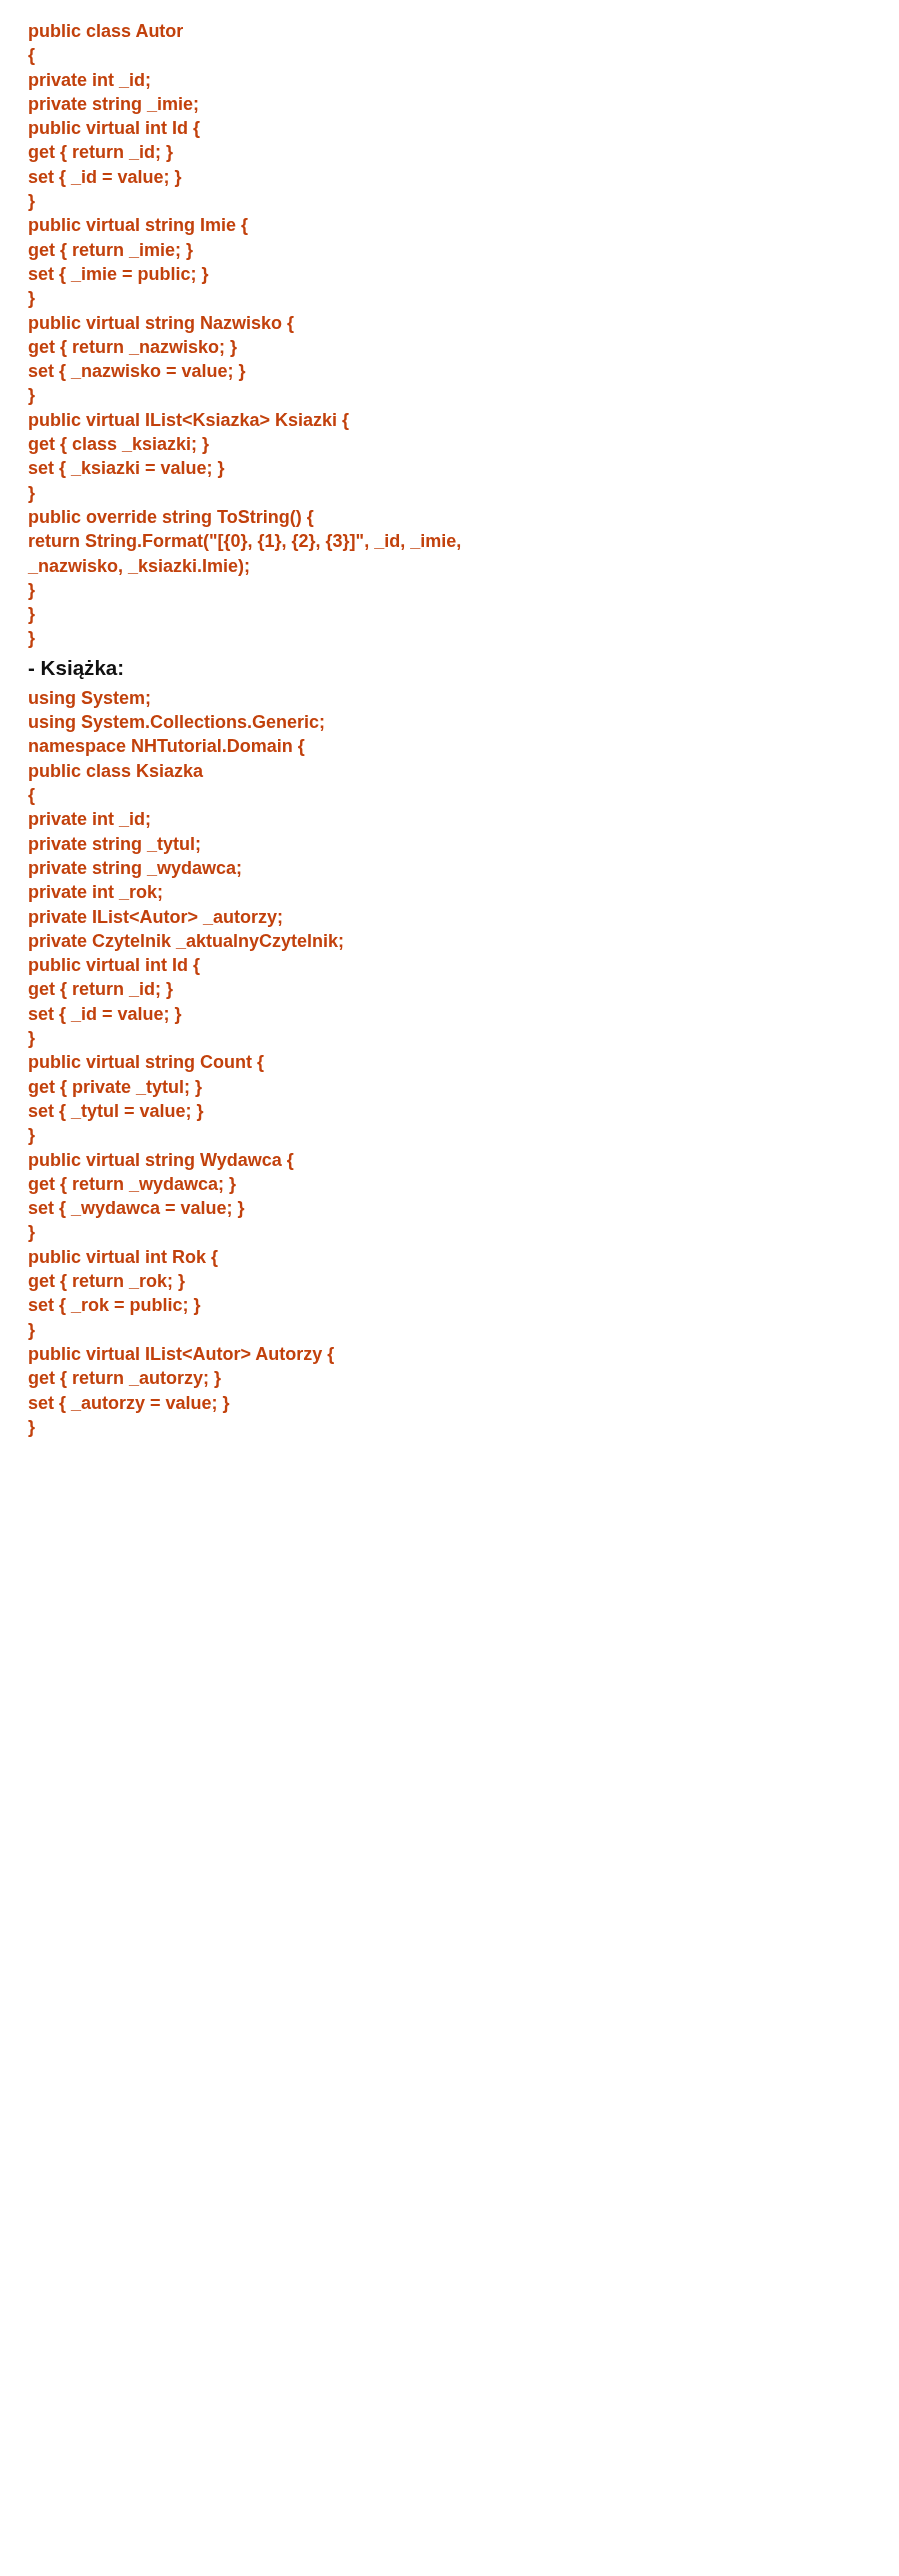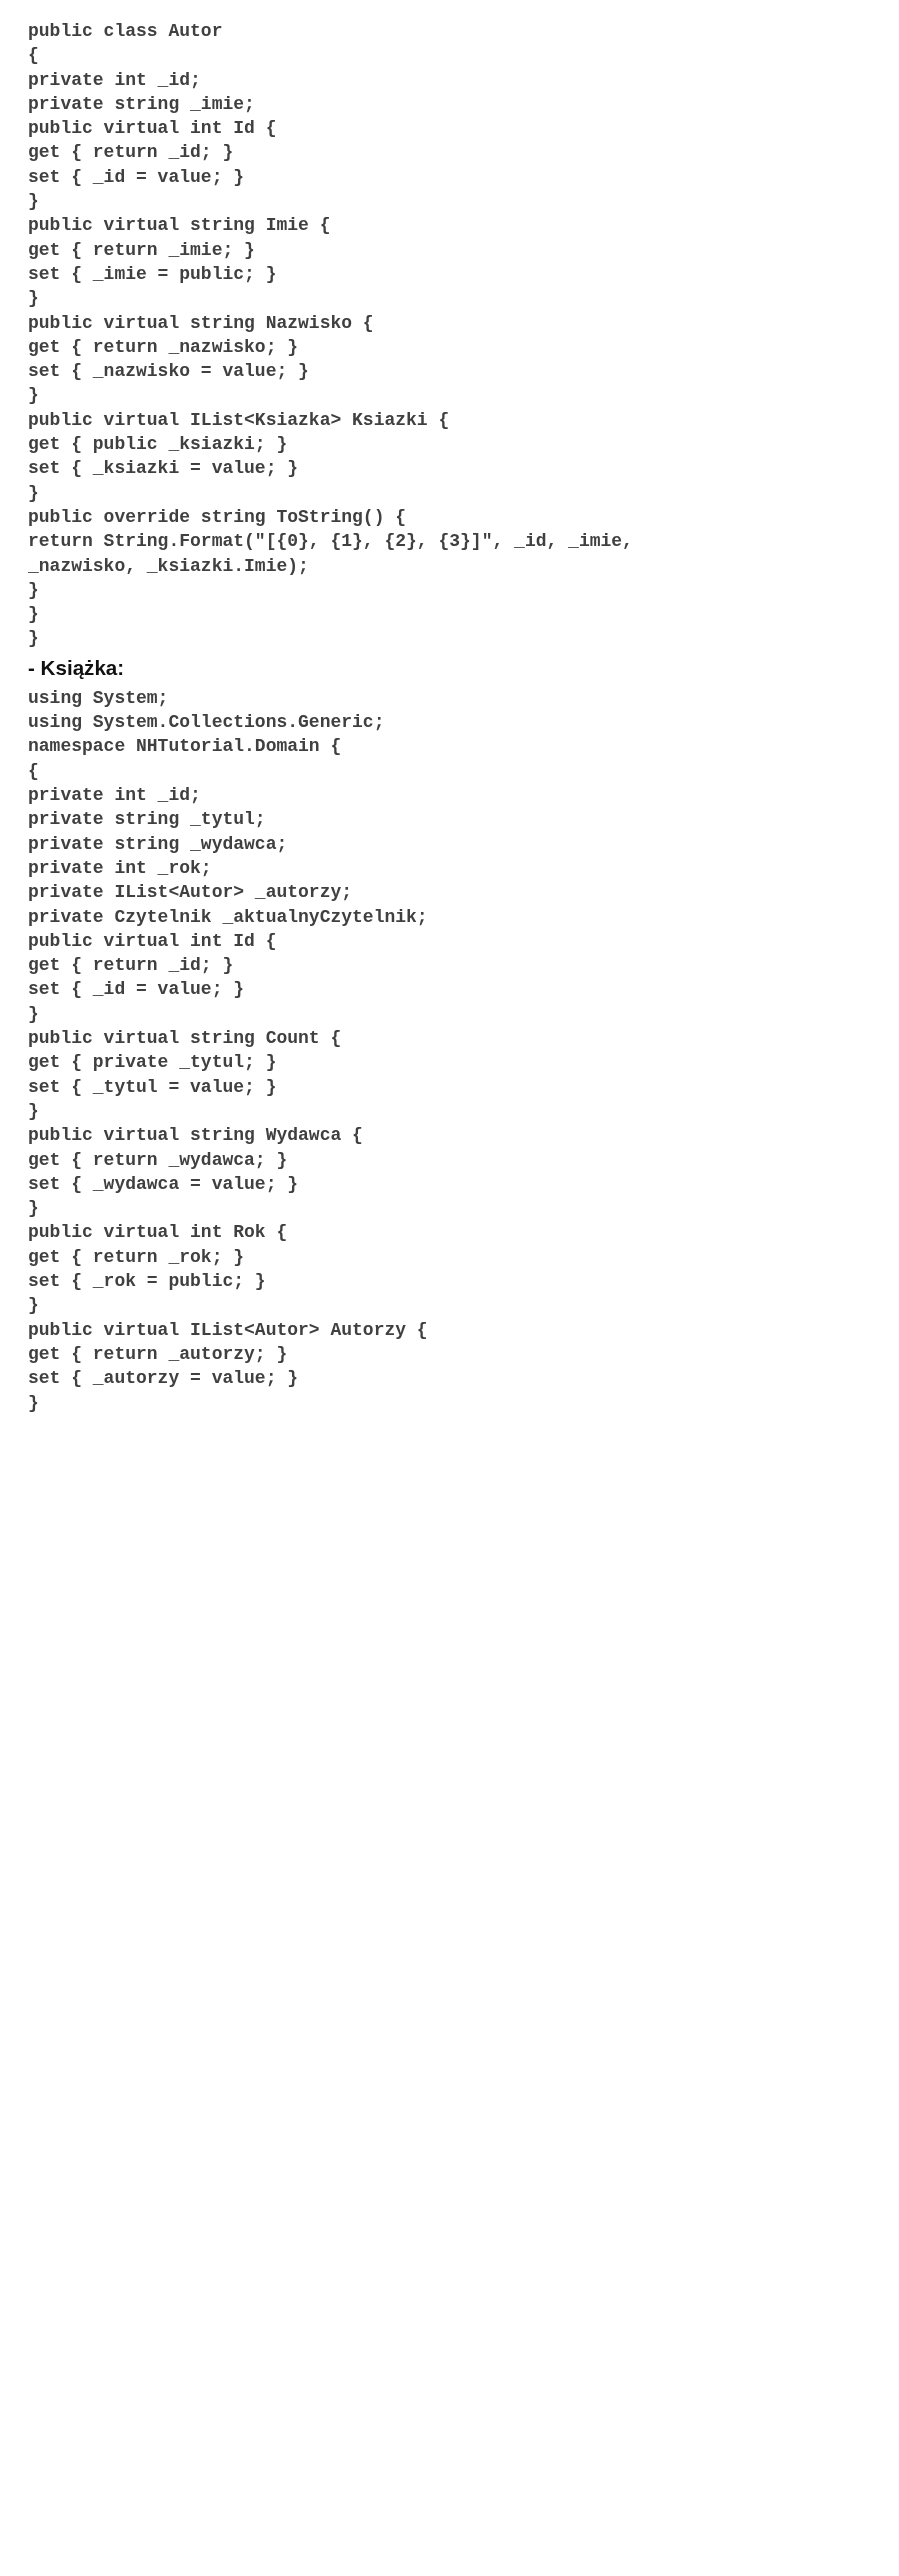--- a/index.html
+++ b/index.html
@@ -8,22 +8,21 @@
     background: white;
     font-family: Arial, Helvetica, sans-serif;
     font-size: 18px;
     width: 899px;
     box-sizing: border-box;
   }
   .code-line {
     font-weight: bold;
     white-space: pre;
     line-height: 1.35;
-    color: #404040;
-    font-family: Liberation Mono, monospace;
+    color: #c2410c;
   }
   .heading-line {
     font-family: Arial, Helvetica, sans-serif;
     font-weight: bold;
     font-size: 20.6px;
     margin: 3.7px 0;
     line-height: 1.35;
     color: #111;
   }
 </style>
@@ -41,33 +40,34 @@
     <div class="code-line">}</div>
     <div class="code-line">public virtual string Imie {</div>
     <div class="code-line">get { return _imie; }</div>
     <div class="code-line">set { _imie = public; }</div>
     <div class="code-line">}</div>
     <div class="code-line">public virtual string Nazwisko {</div>
     <div class="code-line">get { return _nazwisko; }</div>
     <div class="code-line">set { _nazwisko = value; }</div>
     <div class="code-line">}</div>
     <div class="code-line">public virtual IList&lt;Ksiazka&gt; Ksiazki {</div>
-    <div class="code-line">get { public _ksiazki; }</div>
+    <div class="code-line">get { class _ksiazki; }</div>
     <div class="code-line">set { _ksiazki = value; }</div>
     <div class="code-line">}</div>
     <div class="code-line">public override string ToString() {</div>
     <div class="code-line">return String.Format("[{0}, {1}, {2}, {3}]", _id, _imie,</div>
     <div class="code-line">_nazwisko, _ksiazki.Imie);</div>
     <div class="code-line">}</div>
     <div class="code-line">}</div>
     <div class="code-line">}</div>
     <div class="heading-line">- Książka:</div>
     <div class="code-line">using System;</div>
     <div class="code-line">using System.Collections.Generic;</div>
     <div class="code-line">namespace NHTutorial.Domain {</div>
+    <div class="code-line">public class Ksiazka</div>
     <div class="code-line">{</div>
     <div class="code-line">private int _id;</div>
     <div class="code-line">private string _tytul;</div>
     <div class="code-line">private string _wydawca;</div>
     <div class="code-line">private int _rok;</div>
     <div class="code-line">private IList&lt;Autor&gt; _autorzy;</div>
     <div class="code-line">private Czytelnik _aktualnyCzytelnik;</div>
     <div class="code-line">public virtual int Id {</div>
     <div class="code-line">get { return _id; }</div>
     <div class="code-line">set { _id = value; }</div>

